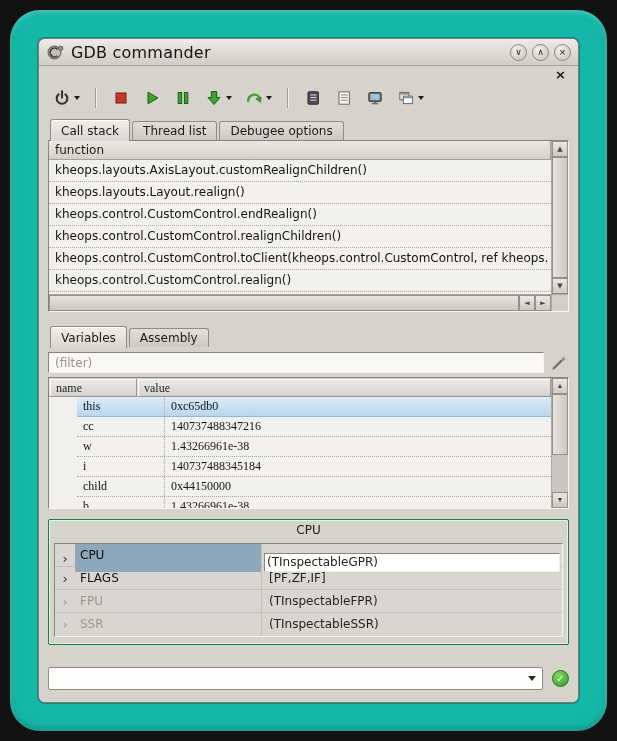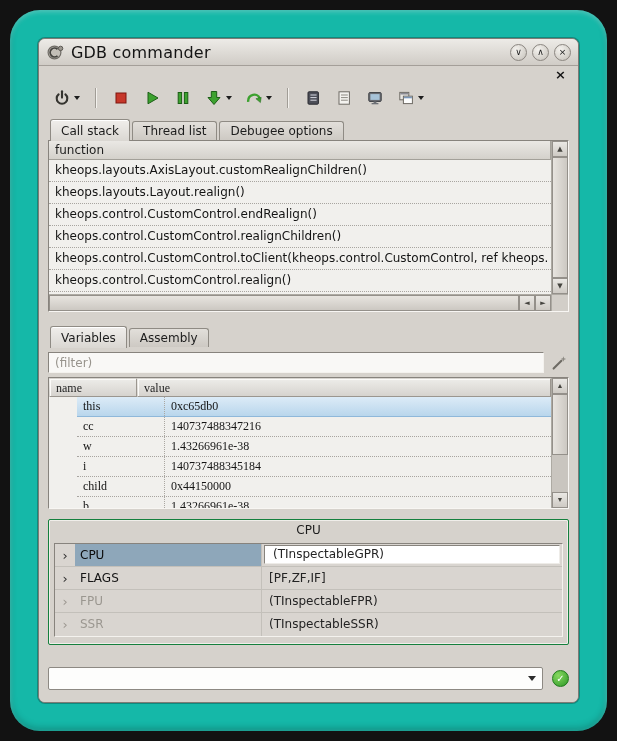--- a/index.html
+++ b/index.html
@@ -133,21 +133,21 @@
   .cpu-grid { border:1px solid; border-color:#87837d #f4f2ee #f4f2ee #87837d; background:#d9d5d0; }
   .cpu-row { display:grid; grid-template-columns:20px 186px 1fr; height:23px; align-items:center; border-bottom:1px solid #c3c0ba; }
   .cpu-row:last-child { border-bottom:none; }
   .expander { text-align:center; color:#2f2f2f; font-size:13px; line-height:1; }
   .expander::after { content:"›"; }
   .cpu-name { padding:0 5px; height:100%; line-height:22px; color:#141414; }
   .cpu-value { height:100%; line-height:22px; padding:0 7px; border-left:1px solid #c3c0ba; color:#232323; }
   .cpu-row.selected .cpu-name { background:#8ea7ba; color:#0c0c0c; }
   .cpu-row.selected .cpu-value { padding:0 2px; }
   .cpu-value .editor {
-    display:block; height:19px; line-height:17px; margin-top:1px; padding:0 8px;
+    display:block; height:19px; line-height:17px; margin-top:9px; padding:0 2px;
     background:#fff; border:1px solid; border-color:#87837d #eeece8 #eeece8 #87837d;
     white-space:nowrap; overflow:hidden;
   }
   .cpu-row.dimmed .cpu-name, .cpu-row.dimmed .expander { color:#9b9790; }
   .cpu-row.dimmed .expander::after { content:"›"; }
   
   .command-row { margin-top:auto; flex:none; display:flex; align-items:center; gap:9px; height:23px; }
   .combo {
     flex:1; height:23px; display:flex; align-items:center;
     background:#fdfdfc; border:1px solid #8d8983; border-radius:2px;

